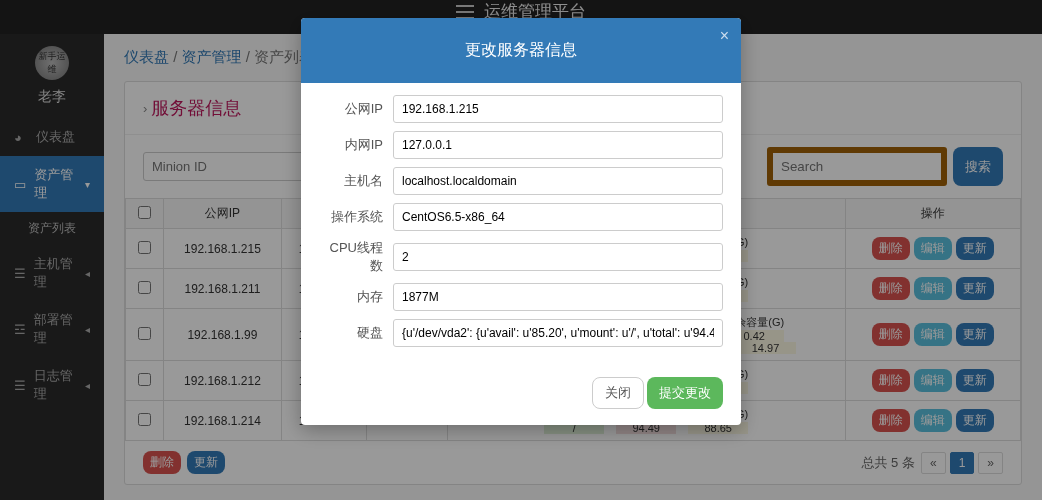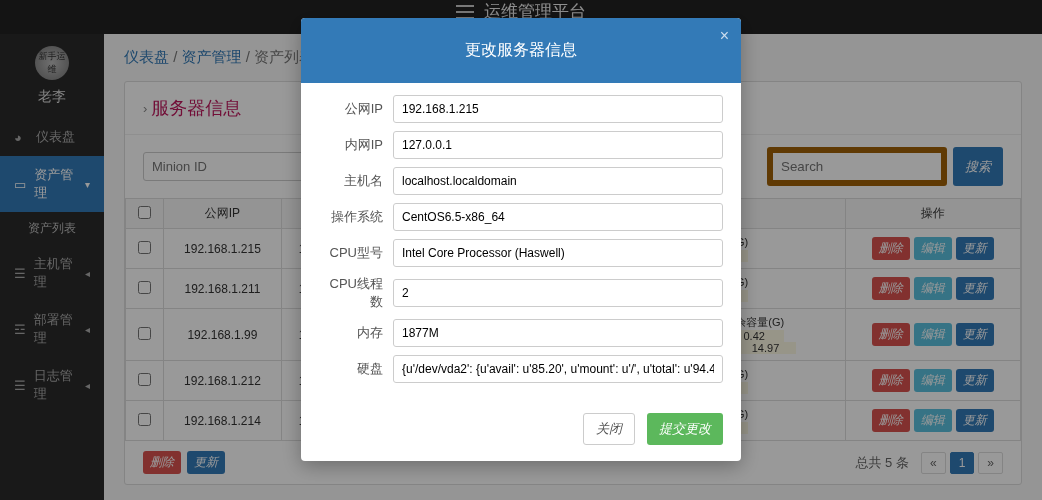--- a/index.html
+++ b/index.html
@@ -22,55 +22,55 @@
 .nav-icon { width: 14px; height: 14px; display: inline-block; }
 .main { flex: 1; background: #f9f9f9; position: relative; overflow: auto; }
 .breadcrumb { padding: 14px 20px; font-size: 15px; color: #777; }
 .breadcrumb a { color: #337ab7; text-decoration: none; }
 .panel { margin: 0 20px 20px; background: #fff; border: 1px solid #ddd; border-radius: 3px; }
 .panel-head { padding: 14px 18px; border-bottom: 1px solid #eee; display: flex; align-items: center; }
 .panel-title { font-size: 18px; color: #be185d; }
 .caret-r { margin-right: 4px; color: #888; }
 .toolbar { padding: 12px 18px; display: flex; align-items: center; gap: 8px; }
 .minion-input { width: 200px; padding: 6px 8px; border: 1px solid #ccc; border-radius: 3px; font-size: 13px; }
-.btn { padding: 6px 12px; border-radius: 3px; font-size: 13px; cursor: pointer; border: none; color: #fff; font-style: italic; }
+.btn { padding: 6px 12px; border-radius: 8px; font-size: 13px; cursor: pointer; border: none; color: #fff; }
 .btn-green { background: #5cb85c; }
 .btn-blue { background: #337ab7; }
 .btn-red { background: #d9534f; }
 .btn-teal { background: #5bc0de; }
 .btn-sm { padding: 3px 7px; font-size: 12px; }
 .search-wrap { margin-left: auto; display: flex; gap: 6px; }
 .search-input { width: 180px; padding: 6px 8px; border: 6px solid #a16207; border-radius: 3px; }
 .tbl { width: 100%; border-collapse: collapse; font-size: 12px; }
 .tbl th, .tbl td { border: 1px solid #ddd; padding: 6px 8px; text-align: center; }
 .tbl th { background: #f7f7f7; font-weight: normal; }
 .disk-inner { font-size: 11px; }
 .disk-row { display: flex; gap: 12px; justify-content: center; }
 .disk-cell { min-width: 60px; }
 .bg-green { background: #dff0d8; }
 .bg-pink { background: #f2dede; }
 .bg-yellow { background: #fcf8e3; }
 .bg-blue { background: #d9edf7; }
 .ops { display: flex; gap: 4px; justify-content: center; }
 .table-foot { padding: 10px 18px; display: flex; align-items: center; }
 .foot-left { display: flex; gap: 6px; }
-.foot-right { margin-left: auto; display: flex; align-items: center; gap: 12px; font-size: 13px; color: #666; }
+.foot-right { margin-left: auto; display: flex; align-items: center; gap: 6px; font-size: 13px; color: #666; }
 .pager { display: flex; gap: 4px; }
 .pager span { border: 1px solid #ddd; padding: 3px 8px; border-radius: 2px; cursor: pointer; font-size: 12px; }
 .pager .active { background: #337ab7; color: #fff; border-color: #337ab7; }
 .footer { text-align: center; padding: 10px; font-size: 12px; color: #999; }
 .modal-back { position: fixed; inset: 0; background: rgba(0,0,0,0.4); display: flex; align-items: flex-start; justify-content: center; padding-top: 18px; }
 .modal { width: 440px; background: #fff; border-radius: 4px; overflow: hidden; box-shadow: 0 5px 20px rgba(0,0,0,0.3); }
 .modal-head { background: #337ab7; color: #fff; padding: 22px 14px; font-size: 16px; position: relative; text-align: center; }
 .modal-close { position: absolute; right: 12px; top: 9px; cursor: pointer; font-size: 16px; color: #cde; }
 .modal-body { padding: 12px 18px; }
 .form-row { display: flex; align-items: center; margin-bottom: 8px; }
 .form-label { width: 74px; text-align: right; font-size: 13px; color: #555; padding-right: 10px; }
 .form-input { flex: 1; padding: 6px 8px; border: 1px solid #ccc; border-radius: 3px; font-size: 12px; }
-.modal-foot { padding: 10px 18px 16px; display: flex; justify-content: flex-end; gap: 12px; }
+.modal-foot { padding: 10px 18px 16px; display: flex; justify-content: flex-end; gap: 3px; }
 .btn-default { background: #fff; border: 1px solid #ccc; color: #555; }
 </style>
 </head>
 <body>
 
 <div class="topbar">
   <div class="topbar-left">
     <div class="menu-icon">
         <span></span>
         <span></span>
@@ -330,24 +330,20 @@
         </div>
         <div class="form-row">
           <div class="form-label">主机名</div>
     <input class="form-input" value="localhost.localdomain" style="">
         </div>
         <div class="form-row">
           <div class="form-label">操作系统</div>
     <input class="form-input" value="CentOS6.5-x86_64" style="">
         </div>
         <div class="form-row">
-          <div class="form-label">CPU型号</div>
-    <input class="form-input" value="Intel Core Processor (Haswell)" style="">
-        </div>
-        <div class="form-row">
           <div class="form-label">CPU线程数</div>
     <input class="form-input" value="2" style="">
         </div>
         <div class="form-row">
           <div class="form-label">内存</div>
     <input class="form-input" value="1877M" style="">
         </div>
         <div class="form-row">
           <div class="form-label">硬盘</div>
     <input class="form-input" value="{u'/dev/vda2': {u'avail': u'85.20', u'mount': u'/', u'total': u'94.49'}}" style="">

